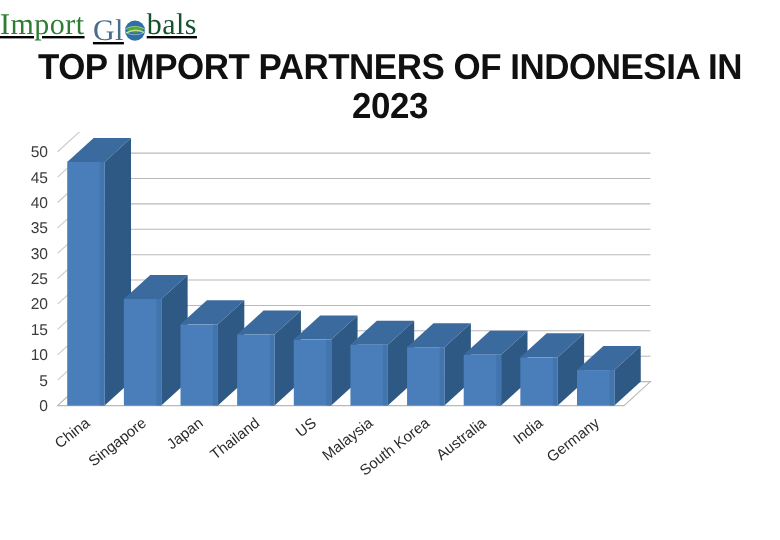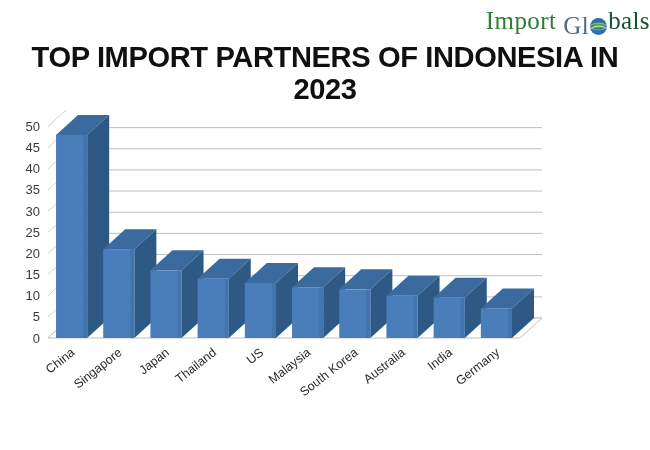--- a/index.html
+++ b/index.html
@@ -14,22 +14,23 @@
     overflow: hidden;
     position: relative;
   }
 
   
   .logo-wrap {
     width: 100%;
     height: 38px;
     display: flex;
     align-items: center;
-    justify-content: flex-end;
+    justify-content: flex-start;
     margin-top: 2px;
+    text-decoration: underline;
   }
   .logo {
     display: flex;
     align-items: center;
     font-family: "Liberation Serif", serif;
     font-size: 25px;
     letter-spacing: .4px;
   }
   .logo-import { color: #2e7d32; font-weight: 400; }
   .logo-gl { color: #4a6c8c; font-weight: 400; margin-left: 7px; margin-top: 10px; }

